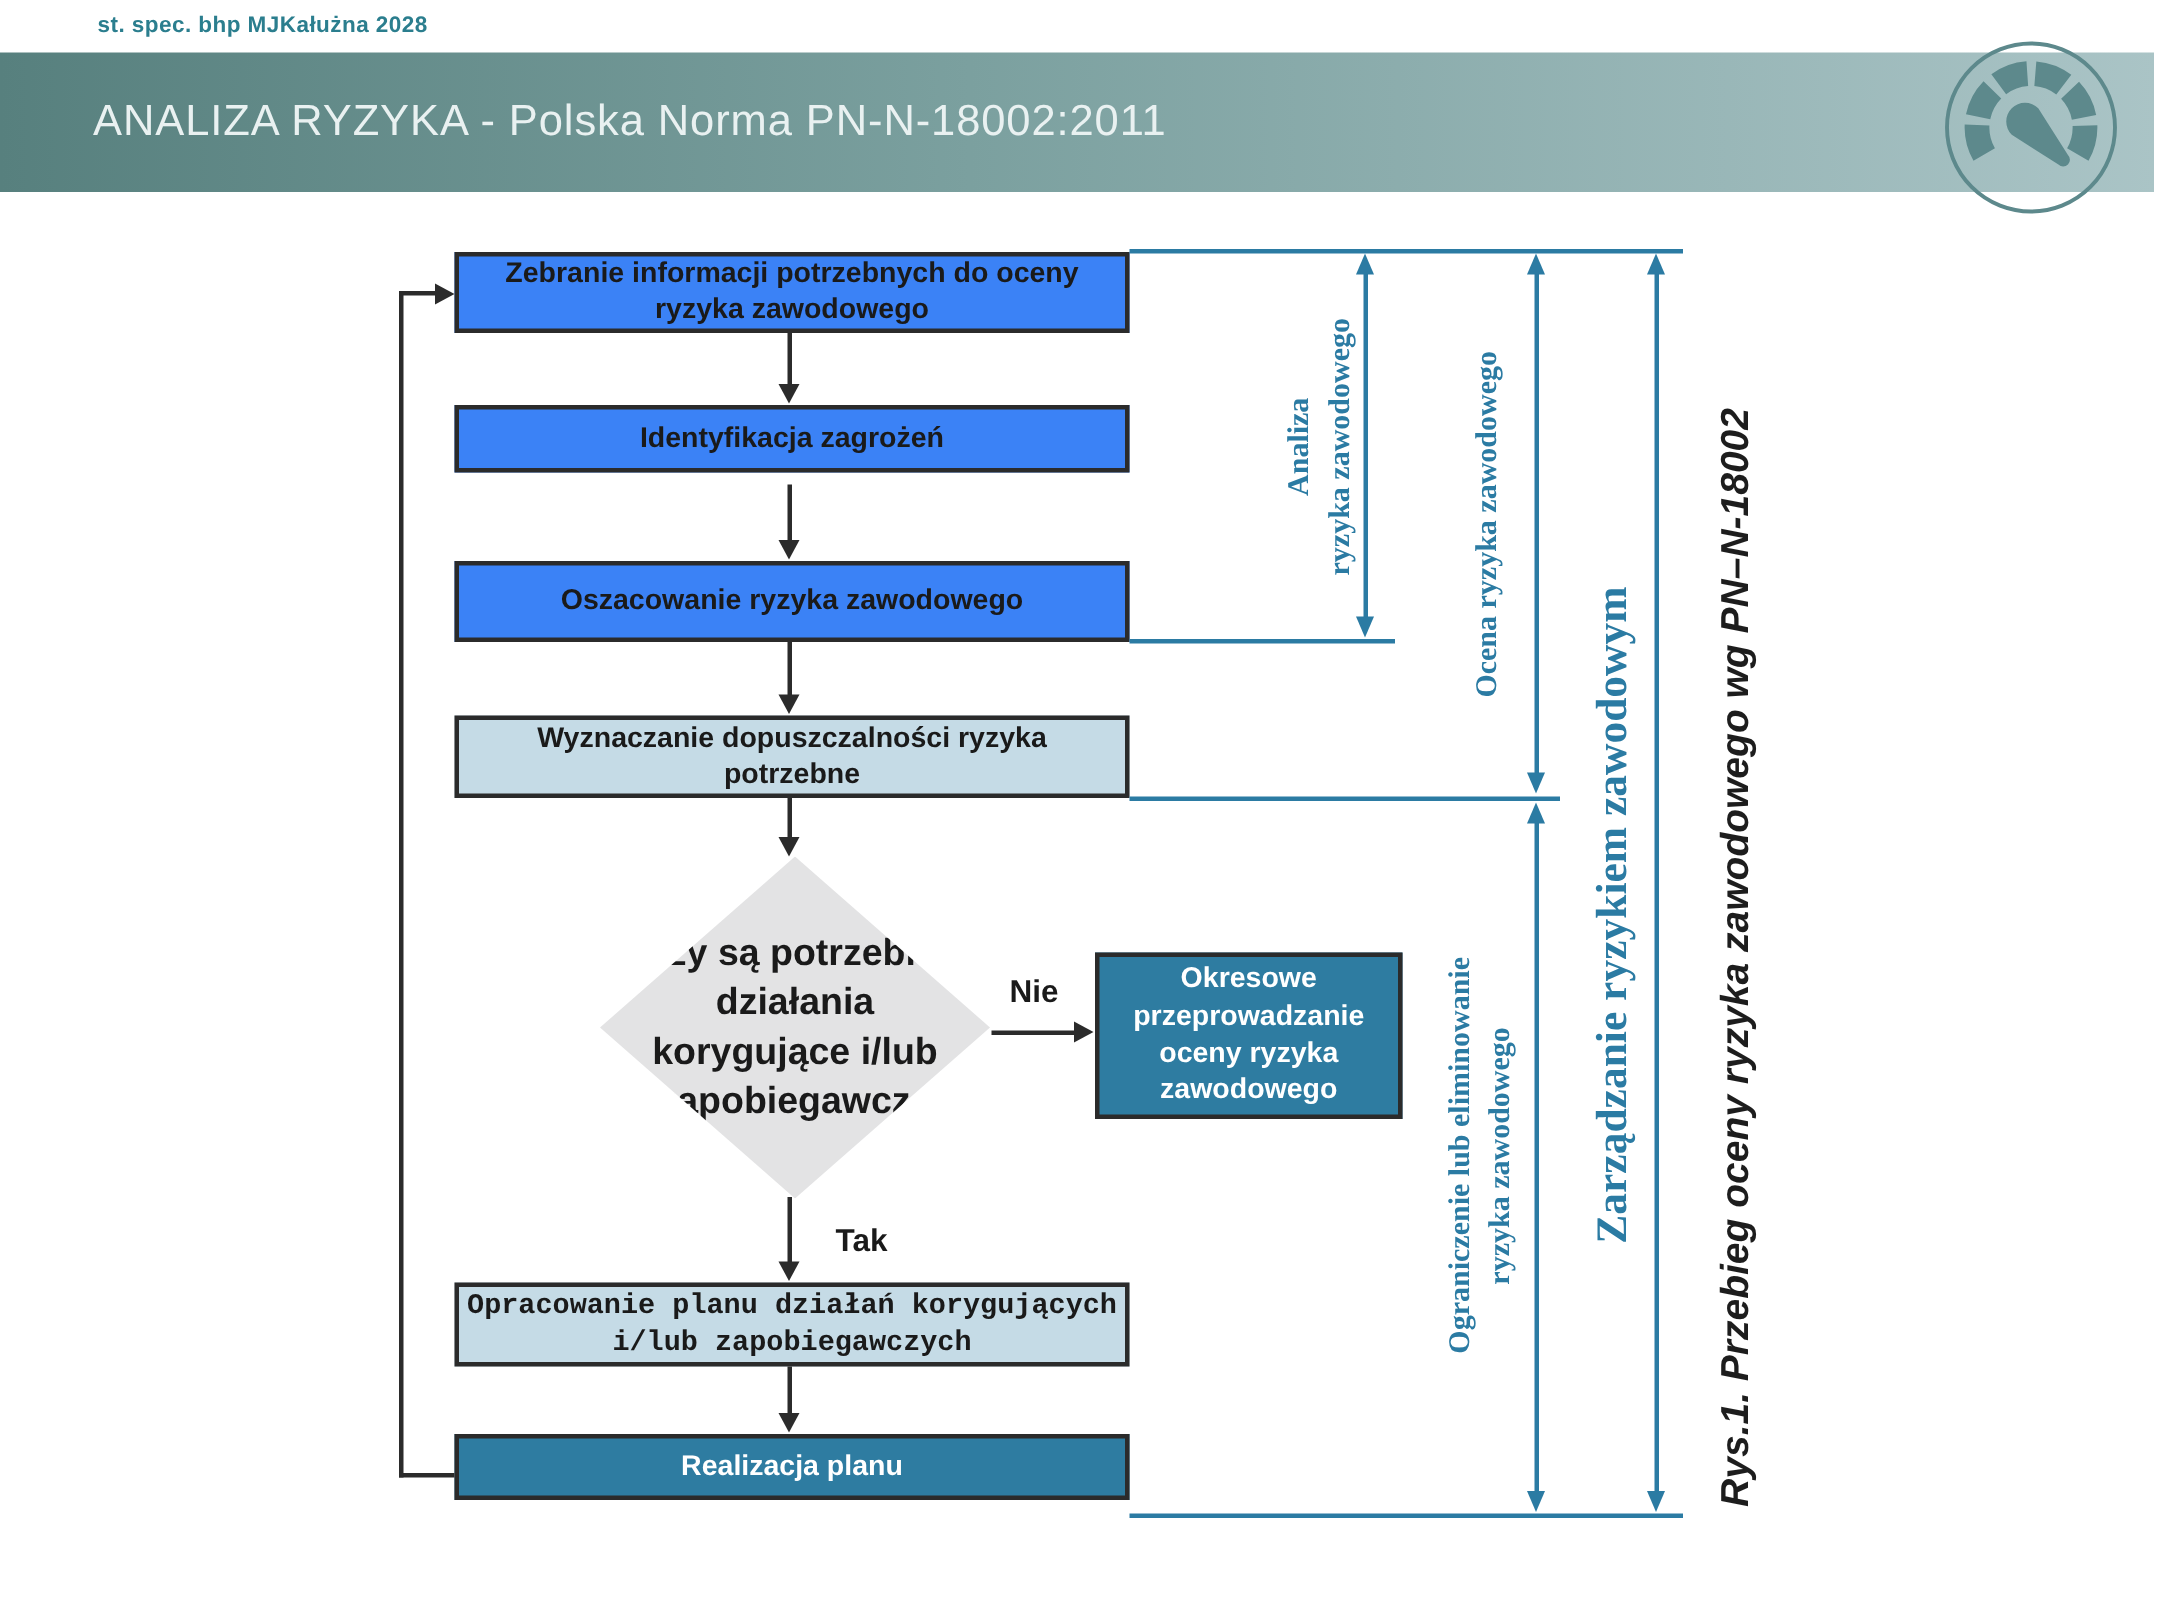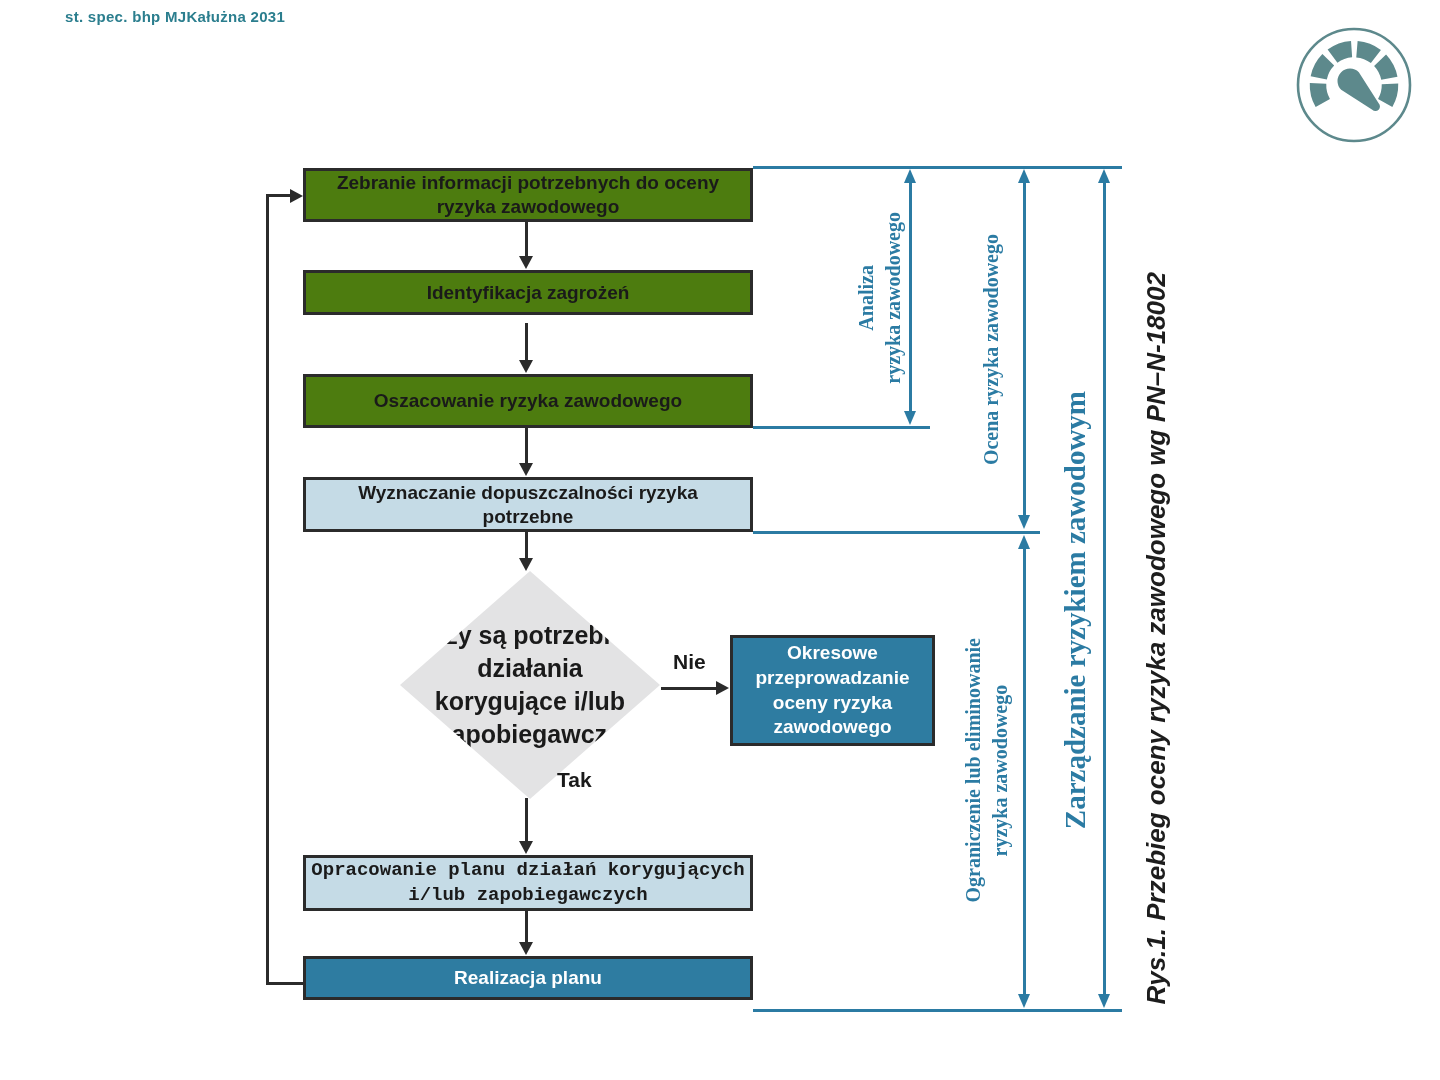--- a/index.html
+++ b/index.html
@@ -13,21 +13,21 @@
           background:linear-gradient(90deg,#57807e 0%,#7ba09f 45%,#aac4c6 100%);}
   .header .title{position:absolute;left:62px;top:0;height:93px;display:flex;align-items:center;
           font-size:29px;font-weight:400;color:#e9f1f1;letter-spacing:.6px;}
   .gauge{position:absolute;left:1294px;top:25px;}
 
   
   .box{position:absolute;left:303px;width:450px;box-sizing:border-box;
        border:3px solid #2b2b2b;display:flex;align-items:center;justify-content:center;
        text-align:center;font-weight:bold;font-size:19px;line-height:1.25;color:#1a1a1a;
        white-space:pre-line;}
-  .light{background:#4d7c0f;}
+  .light{background:#3b82f6;}
   .medium{background:#c5dbe6;}
   .dark{background:#2e7ca1;color:#ffffff;}
   .b1{top:168px;height:54px;}
   .b2{top:270px;height:45px;}
   .b3{top:374px;height:54px;}
   .b4{top:477px;height:55px;}
   .b5{top:855px;height:56px;line-height:1.3;font-family:Liberation Mono, monospace;}
   .b6{top:956px;height:44px;}
   .nobox{position:absolute;left:730px;top:635px;width:205px;height:111px;box-sizing:border-box;
        border:3px solid #2b2b2b;background:#2e7ca1;color:#fff;display:flex;align-items:center;
@@ -67,22 +67,25 @@
   .vsmall span{font-size:20px;line-height:27px;}
   .vbig span{font-size:29px;}
   .vcaption span{font-family:"Liberation Sans",sans-serif;font-style:italic;font-weight:bold;
          color:#1d1d1d;font-size:26px;}
 </style>
 </head>
 <body>
 
 <div id="stage">
 
-  <div class="note">st. spec. bhp MJKałużna 2031</div>
+  <div class="note">st. spec. bhp MJKałużna 2028</div>
 
+  <div class="header">
+    <div class="title">ANALIZA RYZYKA - Polska Norma PN-N-18002:2011</div>
+  </div>
 
   <svg class="gauge" width="122" height="122" viewBox="0 0 122 122">
     <circle cx="60" cy="60" r="56" fill="none" stroke="#5d898c" stroke-width="2.6"></circle>
     <path d="M 28.8 78 A 36 36 0 1 1 91.2 78" fill="none" stroke="#5d898c" stroke-width="16.5" stroke-dasharray="20.5 5.56"></path>
     <path transform="translate(56,56) rotate(45)" d="M 0 -12.5 A 12.5 12.5 0 1 0 0 12.5 L 36 4.5 A 4.5 4.5 0 0 0 36 -4.5 Z" fill="#5d898c"></path>
   </svg>
 
   <div>
 
     <div class="box light b1">Zebranie informacji potrzebnych do oceny
@@ -119,21 +122,21 @@
 
     <div class="kline kv" style="top:798px;height:45px;"></div>
     <div class="kdown" style="top:841px;"></div>
 
     <div class="kline kv" style="top:911px;height:33px;"></div>
     <div class="kdown" style="top:942px;"></div>
 
     <div class="kline kh" style="left:661px;top:687px;width:57px;"></div>
     <div class="kright" style="left:716px;top:681px;"></div>
 
-    <div class="elabel" style="left:557px;top:768px;">Tak</div>
+    <div class="elabel" style="left:557px;top:816px;">Tak</div>
     <div class="elabel" style="left:673px;top:650px;">Nie</div>
 
     <div class="kline kh" style="left:266px;top:982px;width:37px;"></div>
     <div class="kline" style="left:266px;top:194px;width:3px;height:791px;"></div>
     <div class="kline kh" style="left:266px;top:194px;width:26px;"></div>
     <div class="kright" style="left:290px;top:189px;"></div>
 
     <div class="tline th" style="left:753px;top:166px;width:369px;"></div>
     <div class="tline th" style="left:753px;top:426px;width:177px;"></div>
     <div class="tline th" style="left:753px;top:531px;width:287px;"></div>

